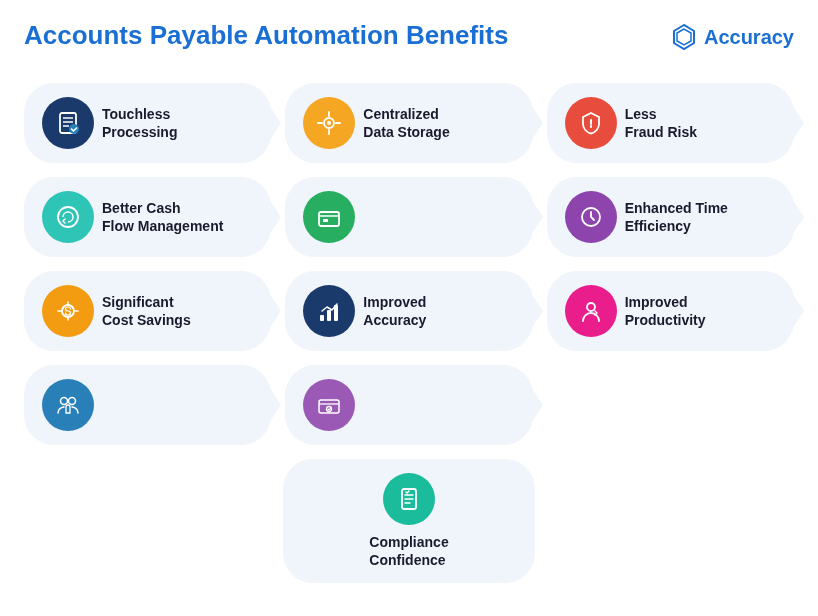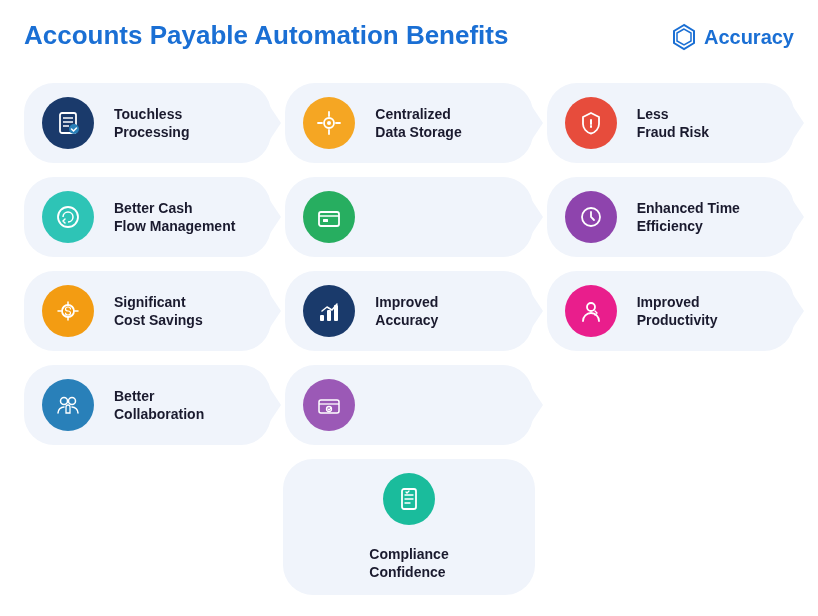--- a/index.html
+++ b/index.html
@@ -29,21 +29,21 @@
       font-weight: 700;
       color: #1a6fd4;
     }
     .logo-icon {
       width: 28px;
       height: 28px;
     }
     .card {
       display: flex;
       align-items: center;
-      gap: 20px;
+      gap: 8px;
       background: #f0f4fb;
       border-radius: 30px;
       padding: 14px 18px;
       position: relative;
       min-height: 72px;
     }
     .card::after {
       content: '';
       position: absolute;
       right: -10px;
@@ -210,21 +210,20 @@
   <div class="card">
     <div class="icon-circle ic-blue">
       <svg width="28" height="28" viewBox="0 0 28 28" fill="none">
           <circle cx="10" cy="10" r="3.5" stroke="white" stroke-width="1.5" fill="none"></circle>
           <circle cx="18" cy="10" r="3.5" stroke="white" stroke-width="1.5" fill="none"></circle>
           <path d="M4 22c0-3.3 2.7-6 6-6" stroke="white" stroke-width="1.5" stroke-linecap="round"></path>
           <path d="M18 16c3.3 0 6 2.7 6 6" stroke="white" stroke-width="1.5" stroke-linecap="round"></path>
           <path d="M12 16c0-1.1.9-2 2-2s2 .9 2 2v6h-4v-6z" stroke="white" stroke-width="1.3" fill="none"></path>
         </svg>
     </div>
-    <span class="card-label">Better<br>Collaboration</span>
   </div>
 
   <div class="card">
     <div class="icon-circle ic-lavender">
       <svg width="28" height="28" viewBox="0 0 28 28" fill="none">
           <rect x="4" y="9" width="20" height="13" rx="2" stroke="white" stroke-width="1.5" fill="none"></rect>
           <path d="M4 13h20" stroke="white" stroke-width="1.3"></path>
           <circle cx="14" cy="18" r="2.5" stroke="white" stroke-width="1.3" fill="none"></circle>
           <path d="M13 18l1 1 2-2" stroke="white" stroke-width="1.2" stroke-linecap="round"></path>
         </svg>

